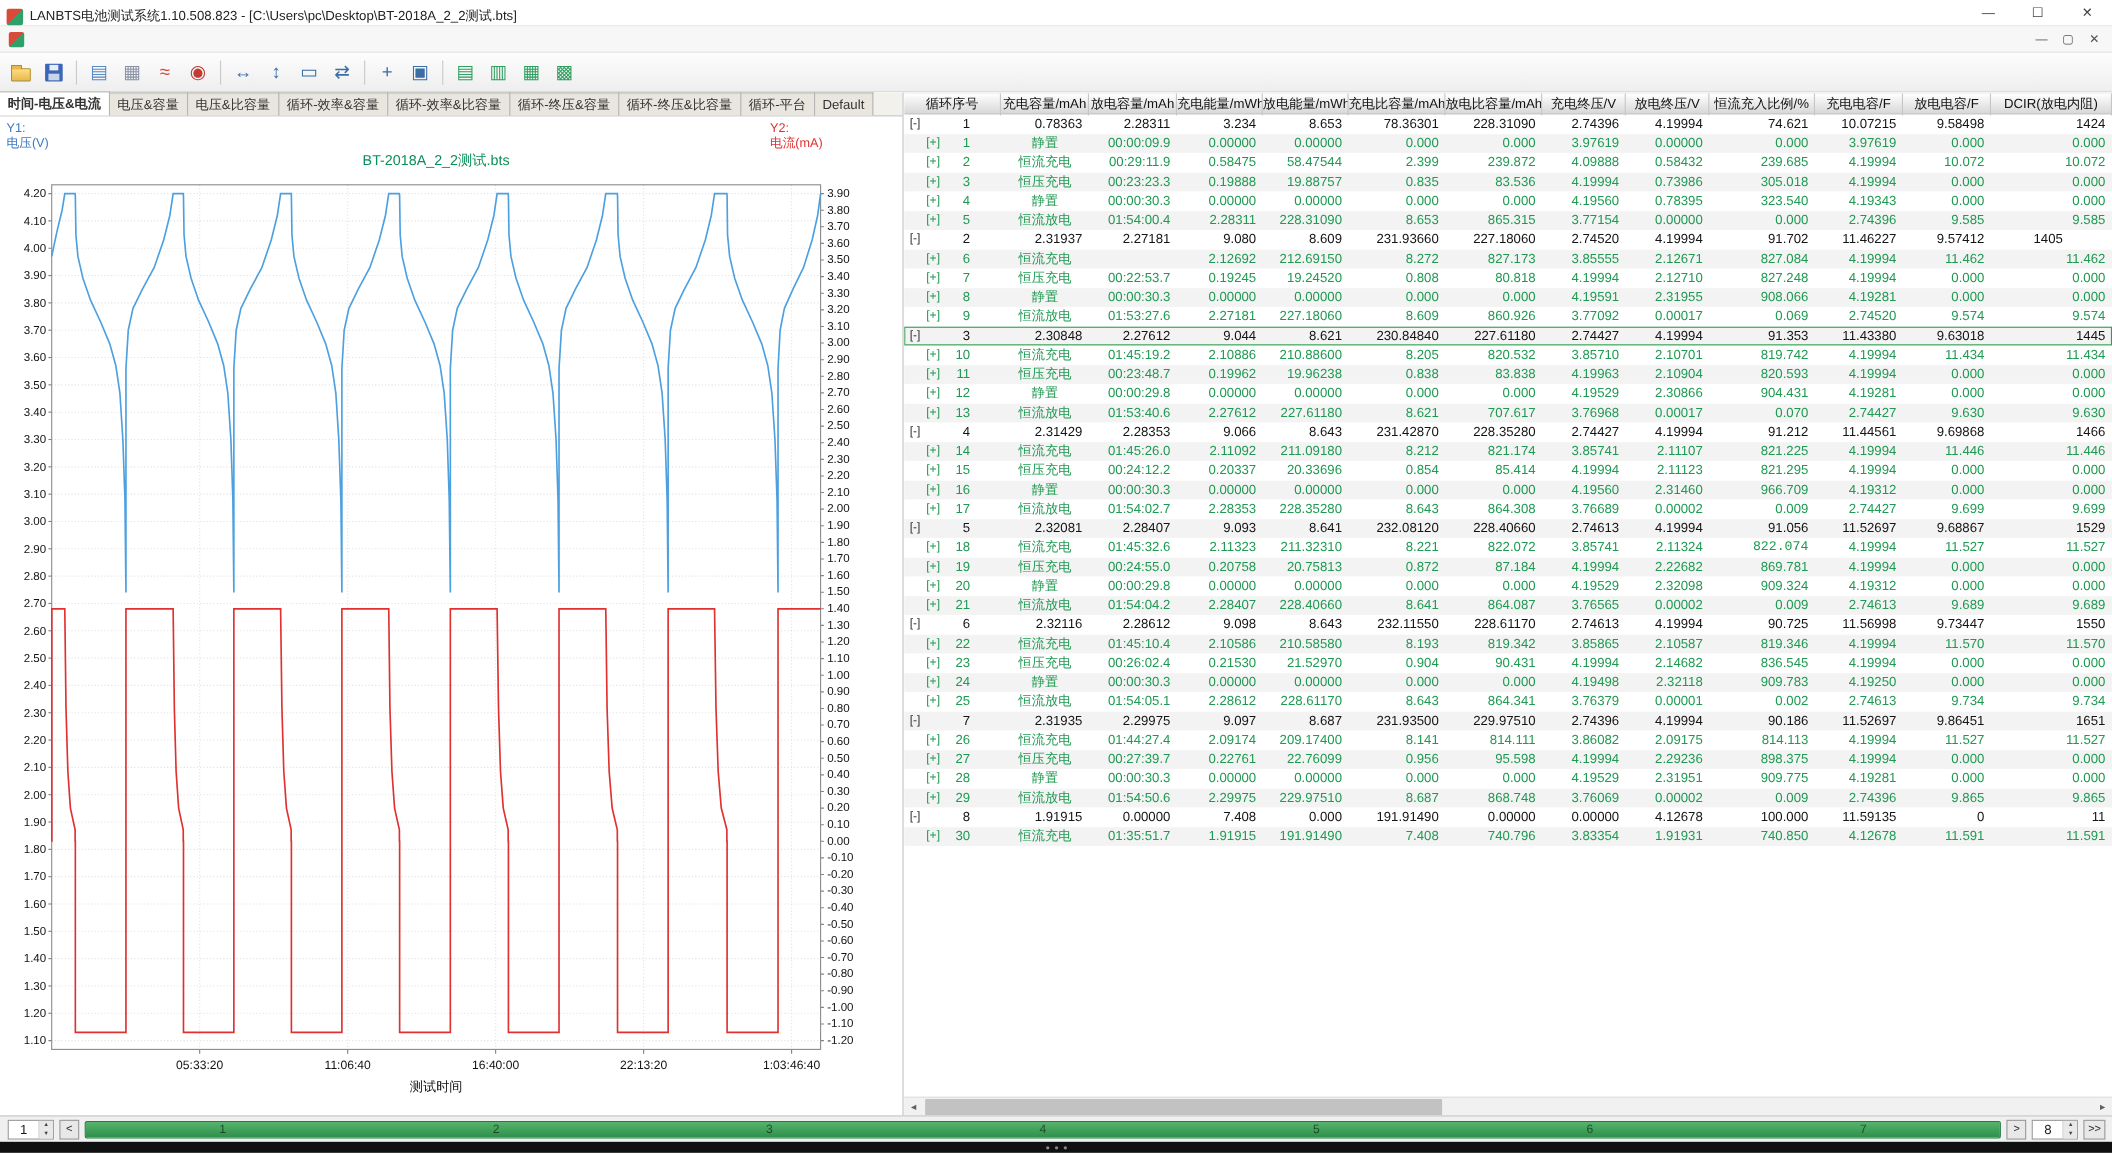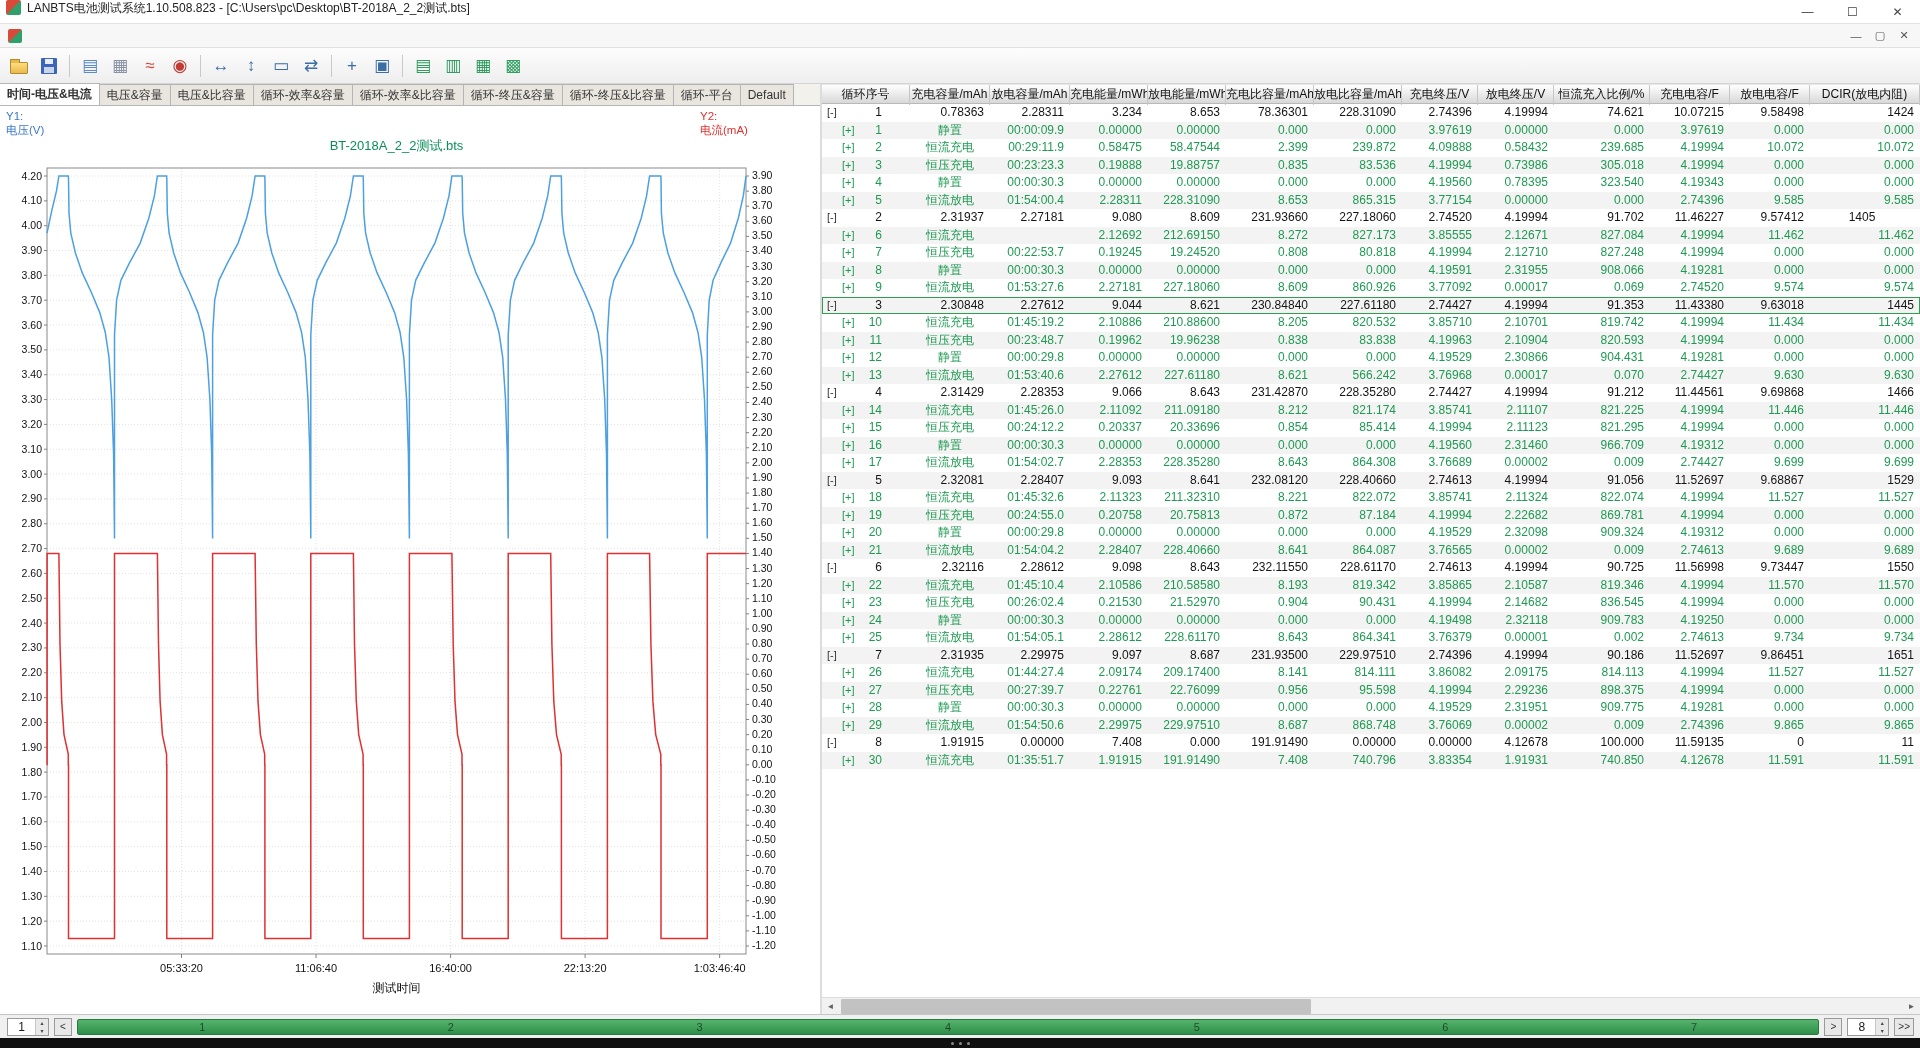--- a/index.html
+++ b/index.html
@@ -1,20 +1,20 @@
 <!DOCTYPE html>
 <html><head>
 <meta charset="utf-8">
 <style>
   *{margin:0;padding:0;box-sizing:border-box}
   html,body{width:1920px;height:1048px;overflow:hidden;background:#f0f0f0;
     font-family:"Liberation Sans","DejaVu Sans",sans-serif;font-size:12px;color:#1a1a1a}
   
   .titlebar{position:absolute;left:0;top:0;width:1920px;height:24px;background:#ffffff;
-    border-bottom:1px solid #e3e3e3;display:flex;align-items:flex-start}
+    border-bottom:1px solid #e3e3e3;display:flex;align-items:flex-end}
   .app-ic{width:15px;height:15px;margin:0 6px 0 6px;border-radius:2px;
     background:linear-gradient(135deg,#d84a3a 0 48%,#2fa06a 52% 100%);flex:0 0 auto}
   .title-text{font-size:12px;color:#222;white-space:nowrap}
   .win-btns{margin-left:auto;display:flex;height:24px}
   .win-btn{width:45px;height:24px;display:flex;align-items:center;justify-content:center;
     color:#444;font-size:12px;cursor:default}
   
   .menubar{position:absolute;left:0;top:24px;width:1920px;height:24px;background:#f7f7f7;
     border-bottom:1px solid #e0e0e0;display:flex;align-items:center}
   .mdi-ic{width:14px;height:14px;margin:0 8px 0 8px;border-radius:2px;
@@ -708,21 +708,21 @@
         <div class="trow stp alt">
           <div class="cell c1" style="width: 88px;">
             <span class="exp">[+]</span>
             <span class="rnum">13</span>
           </div>
           <div class="cell typ" style="width: 80px;">恒流放电</div>
           <div class="cell" style="width: 80px;">01:53:40.6</div>
           <div class="cell" style="width: 78px;">2.27612</div>
           <div class="cell" style="width: 78px;">227.61180</div>
           <div class="cell" style="width: 88px;">8.621</div>
-          <div class="cell" style="width: 88px;">566.242</div>
+          <div class="cell" style="width: 88px;">707.617</div>
           <div class="cell" style="width: 76px;">3.76968</div>
           <div class="cell" style="width: 76px;">0.00017</div>
           <div class="cell" style="width: 96px;">0.070</div>
           <div class="cell" style="width: 80px;">2.74427</div>
           <div class="cell" style="width: 80px;">9.630</div>
           <div class="cell" style="width: 110px;">9.630</div>
         </div>
         <div class="trow cyc">
           <div class="cell c1" style="width: 88px;">
             <span class="exp">[-]</span>
@@ -837,21 +837,21 @@
             <span class="rnum">18</span>
           </div>
           <div class="cell typ" style="width: 80px;">恒流充电</div>
           <div class="cell" style="width: 80px;">01:45:32.6</div>
           <div class="cell" style="width: 78px;">2.11323</div>
           <div class="cell" style="width: 78px;">211.32310</div>
           <div class="cell" style="width: 88px;">8.221</div>
           <div class="cell" style="width: 88px;">822.072</div>
           <div class="cell" style="width: 76px;">3.85741</div>
           <div class="cell" style="width: 76px;">2.11324</div>
-          <div class="cell" style="width: 96px;">822.074</div>
+          <div class="cell" style="width: 96px; font-family: Liberation Mono, monospace;">822.074</div>
           <div class="cell" style="width: 80px;">4.19994</div>
           <div class="cell" style="width: 80px;">11.527</div>
           <div class="cell" style="width: 110px;">11.527</div>
         </div>
         <div class="trow stp alt">
           <div class="cell c1" style="width: 88px;">
             <span class="exp">[+]</span>
             <span class="rnum">19</span>
           </div>
           <div class="cell typ" style="width: 80px;">恒压充电</div>

